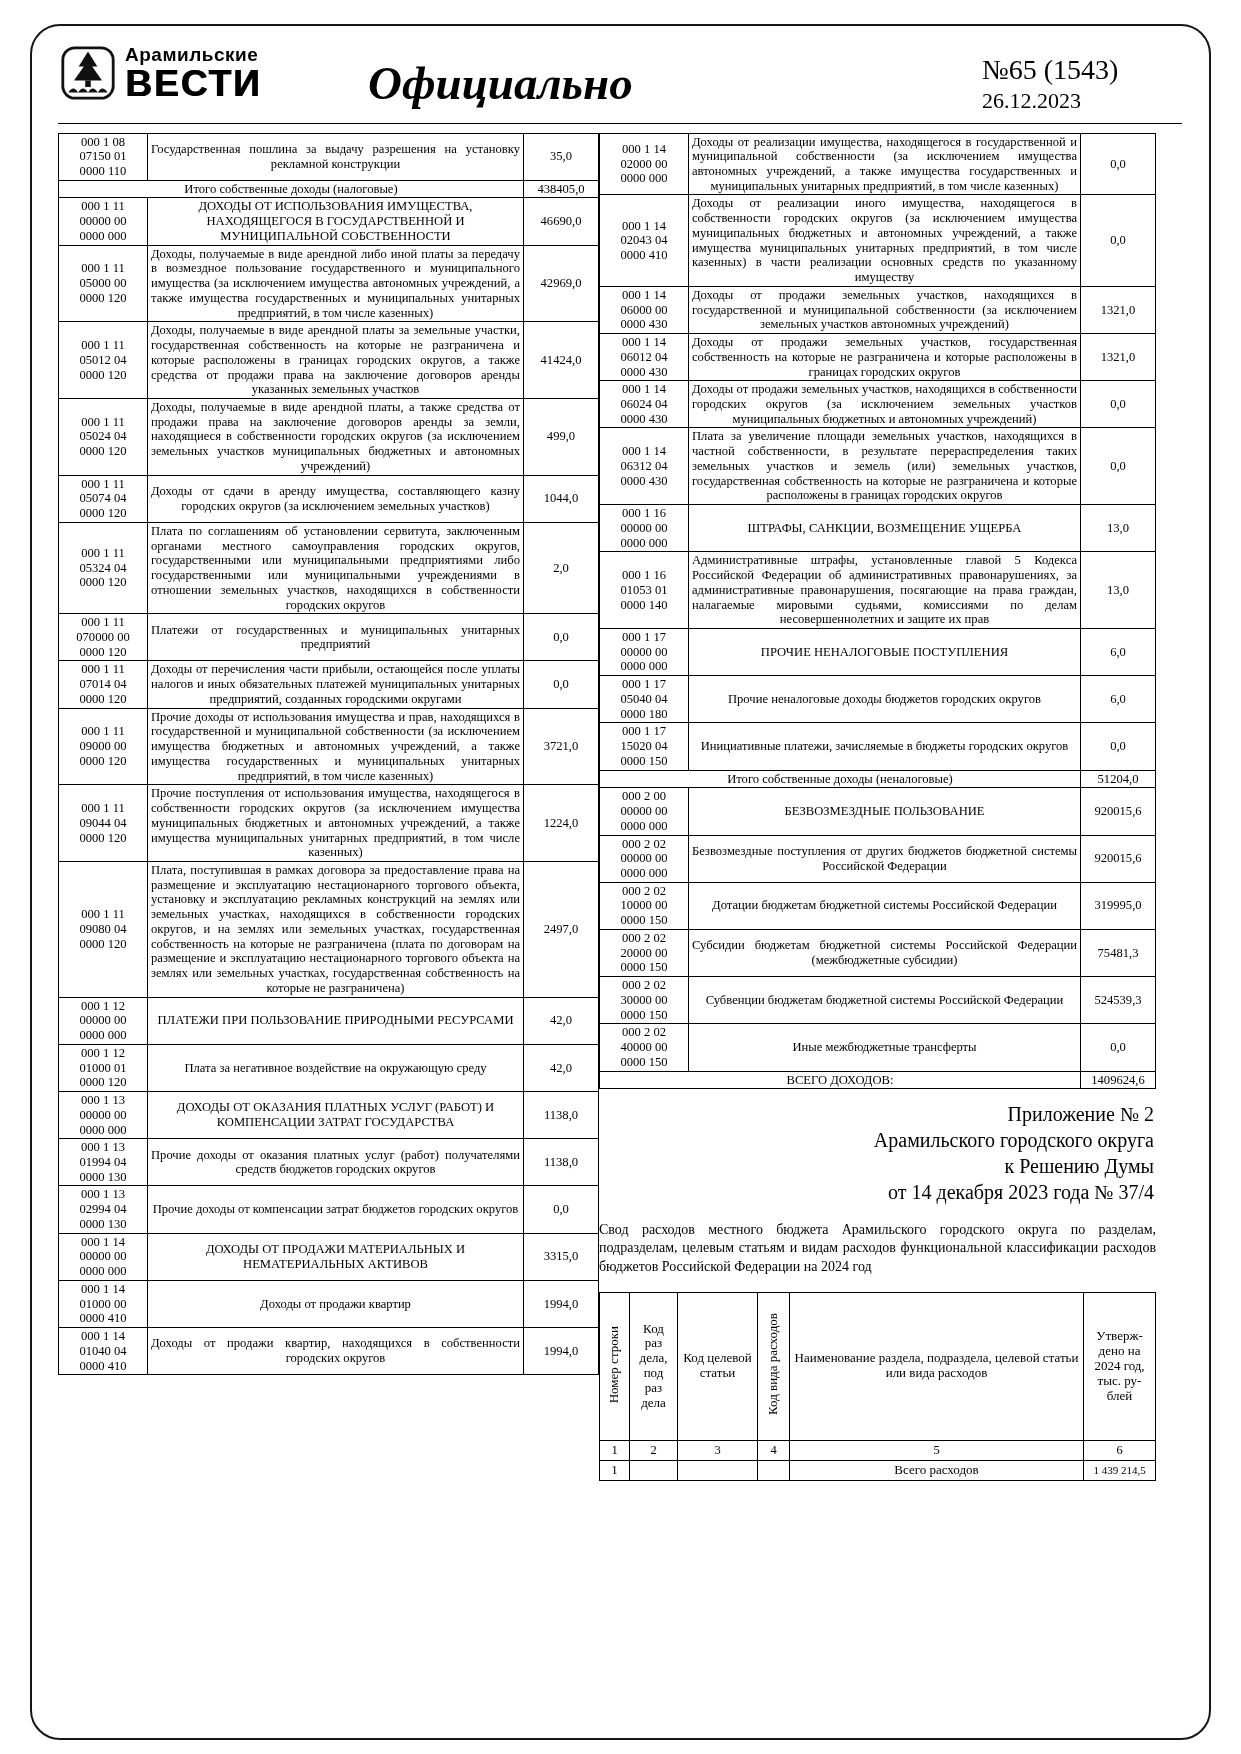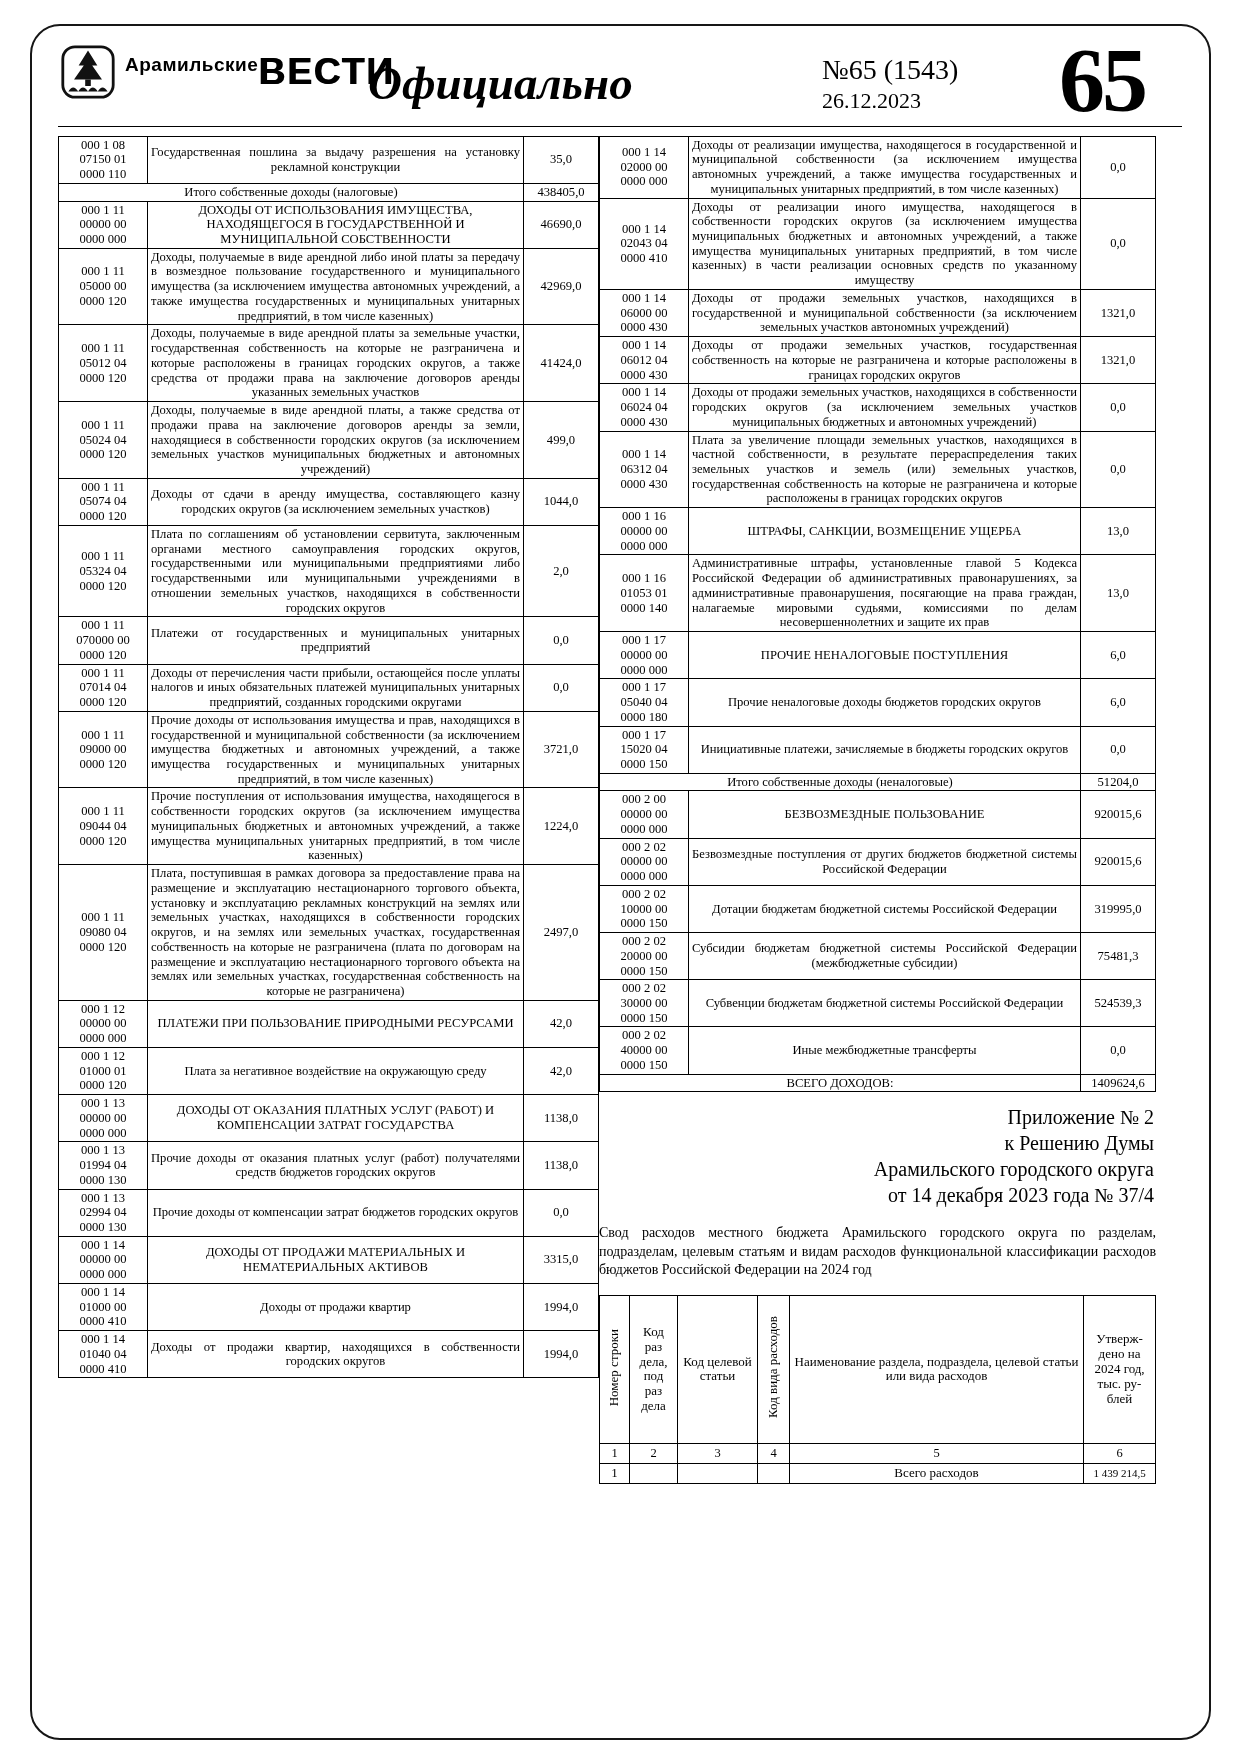--- a/index.html
+++ b/index.html
@@ -20,21 +20,21 @@
   .page { position:absolute; left:58px; top:40px; width:1124px; }
 
   
   header {
     display:flex; align-items:flex-start;
     border-bottom:1.5px solid #000;
     padding:4px 0 8px 2px;
   }
   .brand { display:flex; gap:9px; width:268px; align-items:center; }
   .logo-icon svg { display:block; }
-  .brand-text { display:flex; flex-direction:row; }
+  .brand-text { display:flex; flex-direction:column; }
   .brand-top { font-family:"Liberation Sans", sans-serif; font-weight:bold; font-size:19px; letter-spacing:.5px; }
   .brand-bottom { font-family:"Liberation Sans", sans-serif; font-weight:900; font-size:37px; line-height:.95; letter-spacing:2px; text-shadow:1px 0 #000; }
   .rubric { flex:1; padding-left:40px; padding-top:12px; font-size:47px; font-weight:bold; font-style:italic; }
   .issue { width:200px; padding-top:8px; line-height:1.25; }
   .issue-number { font-size:28px; }
   .issue-date { font-size:22px; }
   .pagenum { width:160px; font-size:92px; font-weight:900; line-height:.8; text-align:center; letter-spacing:-3px; }
 
   
   .columns { display:flex; margin-top:9px; align-items:flex-start; }
@@ -85,21 +85,20 @@
       <span class="brand-text">
         <span class="brand-top">Арамильские</span>
         <span class="brand-bottom">ВЕСТИ</span>
       </span>
     </div>
     <div class="rubric">Официально</div>
     <div class="issue">
       <div class="issue-number">№65 (1543)</div>
       <div class="issue-date">26.12.2023</div>
     </div>
-    <div class="pagenum">65</div>
   </header>
 
   <div class="columns">
 
     <div class="col col-left">
       <table class="revenue" id="revenue-left">
         <tbody>
             <tr>
               <td class="code-cell">000 1 08
 07150 01
@@ -376,22 +375,22 @@
             </tr>
             <tr>
               <td class="total-label" colspan="2">ВСЕГО ДОХОДОВ:</td>
               <td class="value-cell">1409624,6</td>
             </tr>
           </tbody>
       </table>
 
       <div class="appendix">
         <div>Приложение № 2</div>
+        <div>Арамильского городского округа</div>
         <div>к Решению Думы</div>
-        <div>Арамильского городского округа</div>
         <div>от 14 декабря 2023 года № 37/4</div>
       </div>
 
       <p class="summary">Свод расходов местного бюджета Арамильского городского округа по разделам, подразделам, целевым статьям и видам расходов функциональной классификации расходов бюджетов Российской Федерации на 2024 год</p>
 
       <table class="expense">
         <colgroup>
           <col class="exp-col1">
             <col class="exp-col2">
             <col class="exp-col3">

